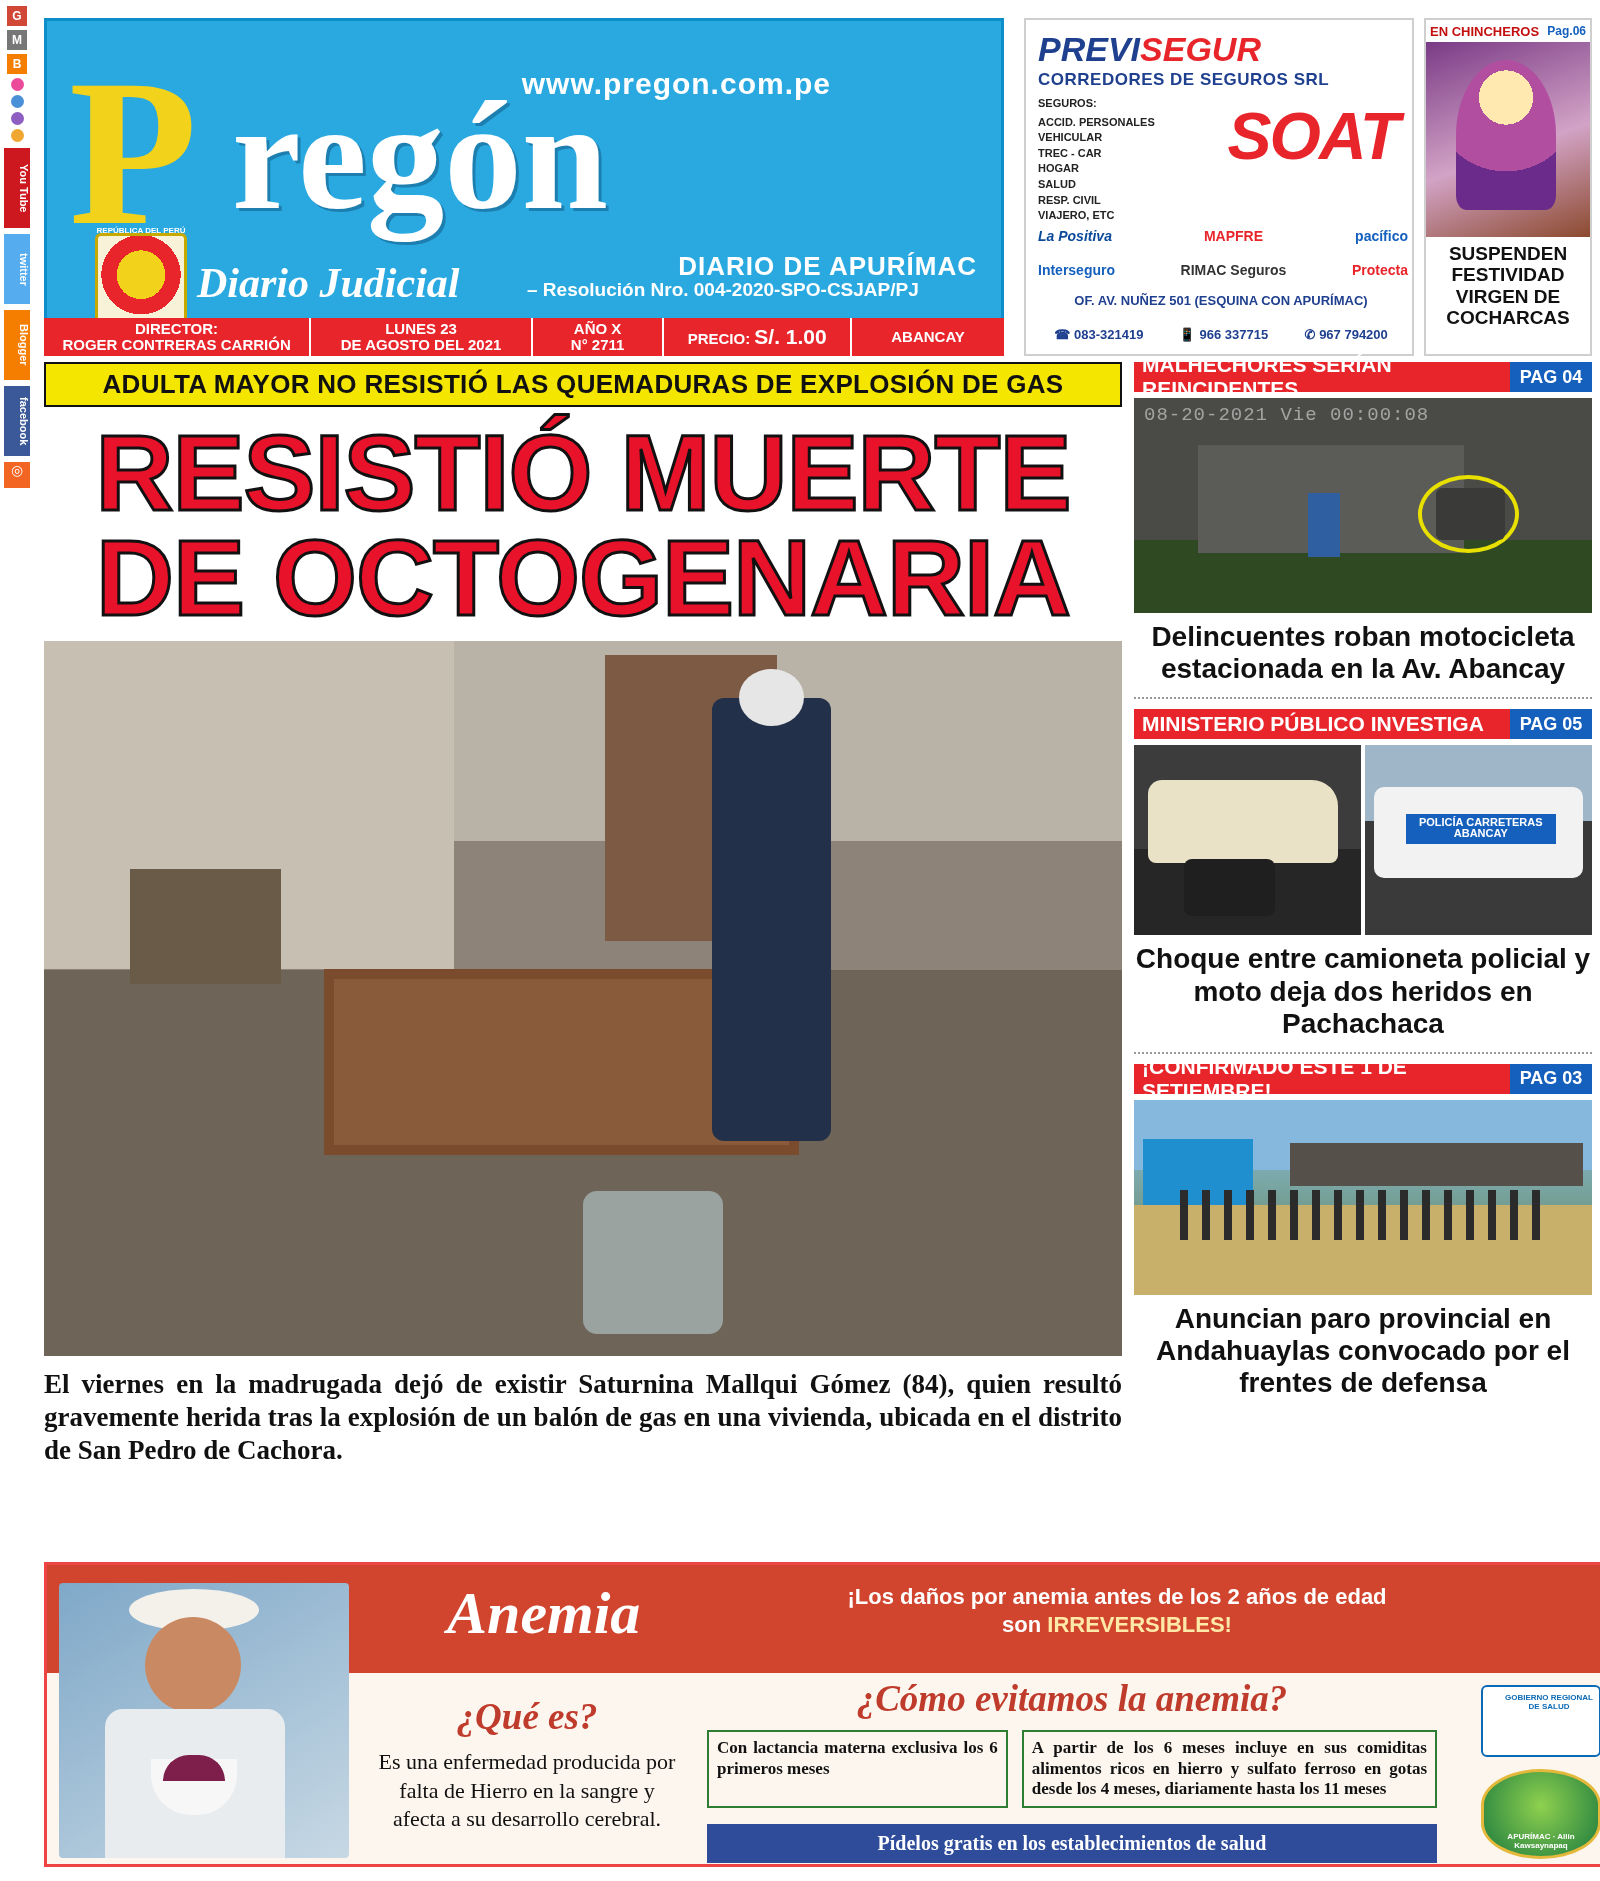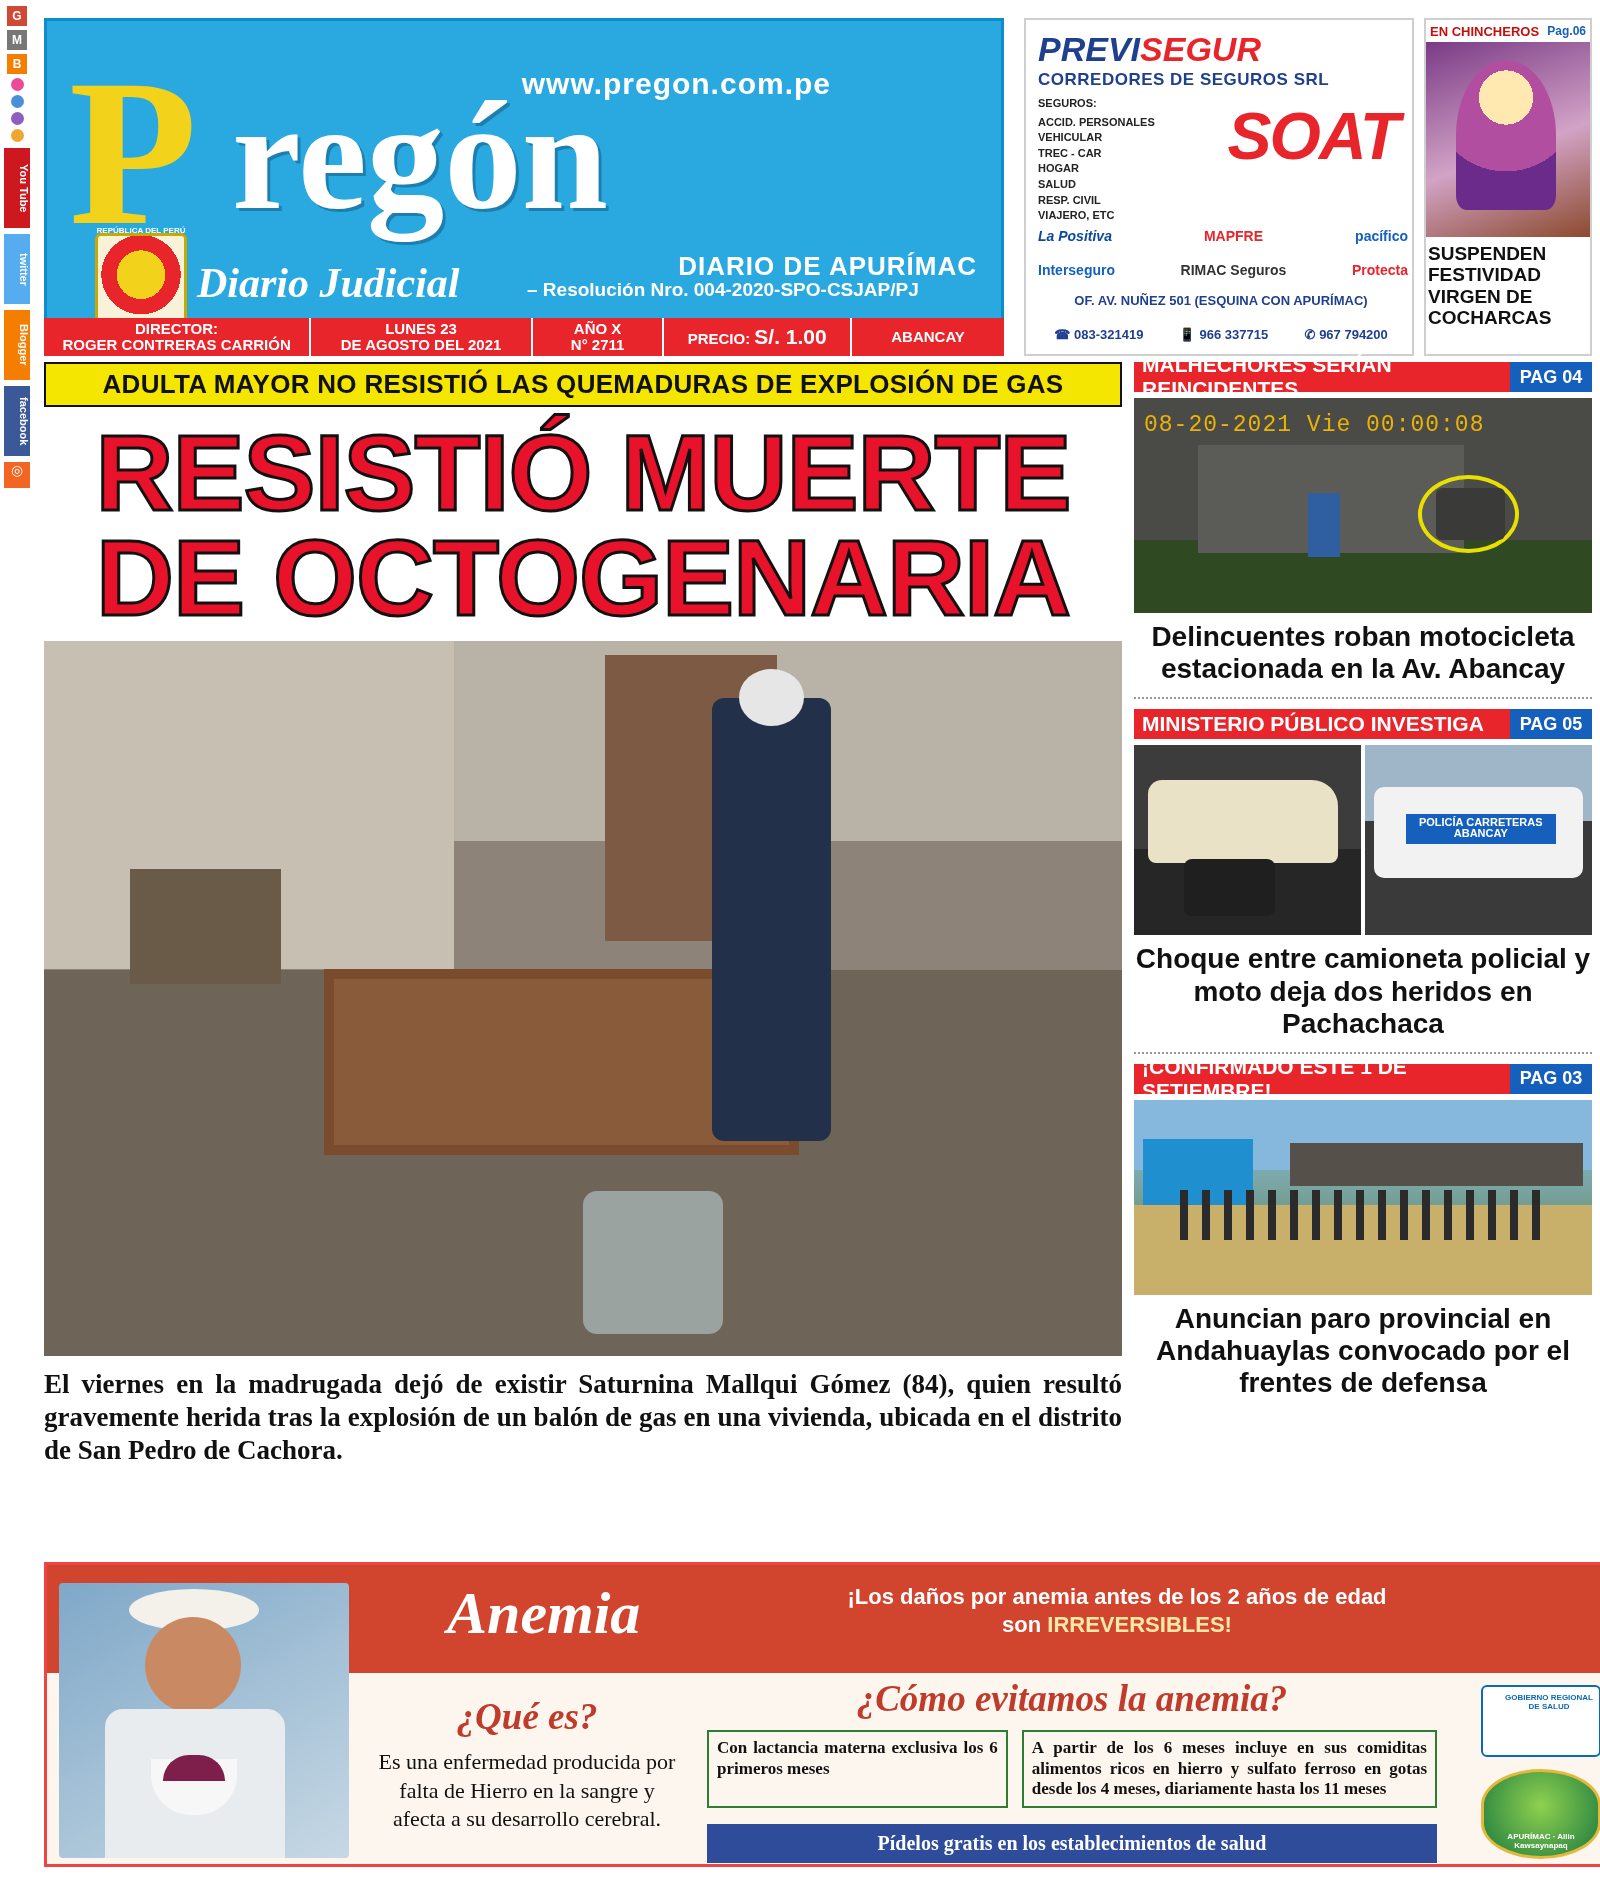--- a/index.html
+++ b/index.html
@@ -65,21 +65,21 @@
                  justify-content:space-around; font-size:13px; font-weight:bold; color:#1f3f8f; }
 
   
   .chin { position:absolute; left:1390px; top:18px; width:168px; height:338px; background:#ffffff;
           border:2px solid #cfcfcf; overflow:hidden; }
   .chin-top { height:22px; background:#ffffff; display:flex; justify-content:space-between;
               align-items:center; padding:0 4px; }
   .chin-top b { color:#c40f0f; font-size:13px; }
   .chin-top i { color:#1560bd; font-size:12px; font-style:normal; font-weight:bold; }
   .chin-img { height:195px; background:linear-gradient(160deg,#7a3b86,#d2a3c6 55%,#8c4a2e); position:relative; }
-  .chin-cap { text-align:left; font-size:19px; font-weight:bold; line-height:1.12; padding:6px 2px;
+  .chin-cap { text-align:center; font-size:19px; font-weight:bold; line-height:1.12; padding:6px 2px;
               color:#111; }
 
   
   .lead { position:absolute; left:10px; top:362px; width:1078px; }
   .kicker { background:#f5e600; color:#111; font-size:26px; font-weight:bold; text-align:center;
             padding:5px 0; letter-spacing:.3px; border:2px solid #111; }
   .headline { font-family:"Liberation Sans", sans-serif; font-weight:bold; color:#e8122a;
               font-size:108px; line-height:0.97; text-align:center; letter-spacing:-1px;
               -webkit-text-stroke:3px #111; padding-top:14px; }
   .lead-photo { margin-top:10px; width:1078px; height:715px; position:relative; overflow:hidden;
@@ -92,22 +92,22 @@
   .rbar { display:flex; align-items:stretch; height:30px; margin-bottom:6px; }
   .rbar .t { flex:1; background:#e8252b; color:#fff; font-size:21px; font-weight:bold;
              display:flex; align-items:center; padding-left:8px; }
   .rbar .t.alt { background:#e8252b; }
   .rbar .p { width:82px; background:#1560bd; color:#fff; font-size:18px; font-weight:bold;
              display:flex; align-items:center; justify-content:center; }
   .rcap { font-size:28px; font-weight:bold; text-align:center; line-height:1.15; color:#111;
           margin:8px 0 12px; }
   .rule { border:0; border-top:2px dotted #999; margin:0 0 10px; }
   .cctv { height:215px; background:#4a4a46; position:relative; overflow:hidden; }
-  .cctv .ts { position:absolute; top:14px; left:10px; color:#eab308; font-family:"Liberation Mono", monospace;
-              font-size:23px; letter-spacing:1px; }
+  .cctv .ts { position:absolute; top:6px; left:10px; color:#a3a3a3; font-family:"Liberation Mono", monospace;
+              font-size:19px; letter-spacing:1px; }
   .crash { height:190px; display:flex; gap:4px; }
   .crash > div { flex:1; position:relative; overflow:hidden; }
   .paro { height:195px; background:linear-gradient(#8fc4e8,#5d7d4a); position:relative; overflow:hidden; }
 
   
   .anemia { position:absolute; left:10px; top:1562px; width:1584px; height:305px;
             background:#fdf6ee; border:3px solid #ef4444; overflow:hidden; }
   .an-top { height:108px; background:#d1452f; position:relative; }
   .an-title { position:absolute; left:400px; top:14px; font-family:"Liberation Serif", serif;
               font-style:italic; font-size:60px; color:#ffffff; font-weight:bold; }

